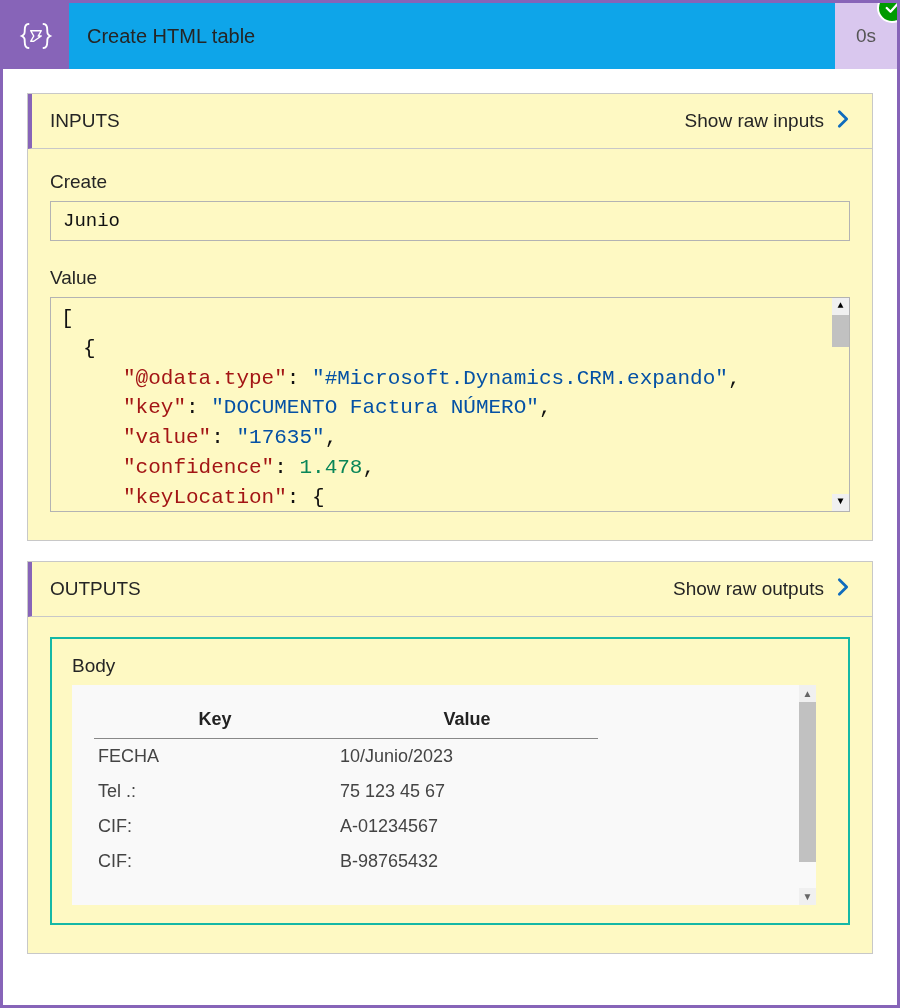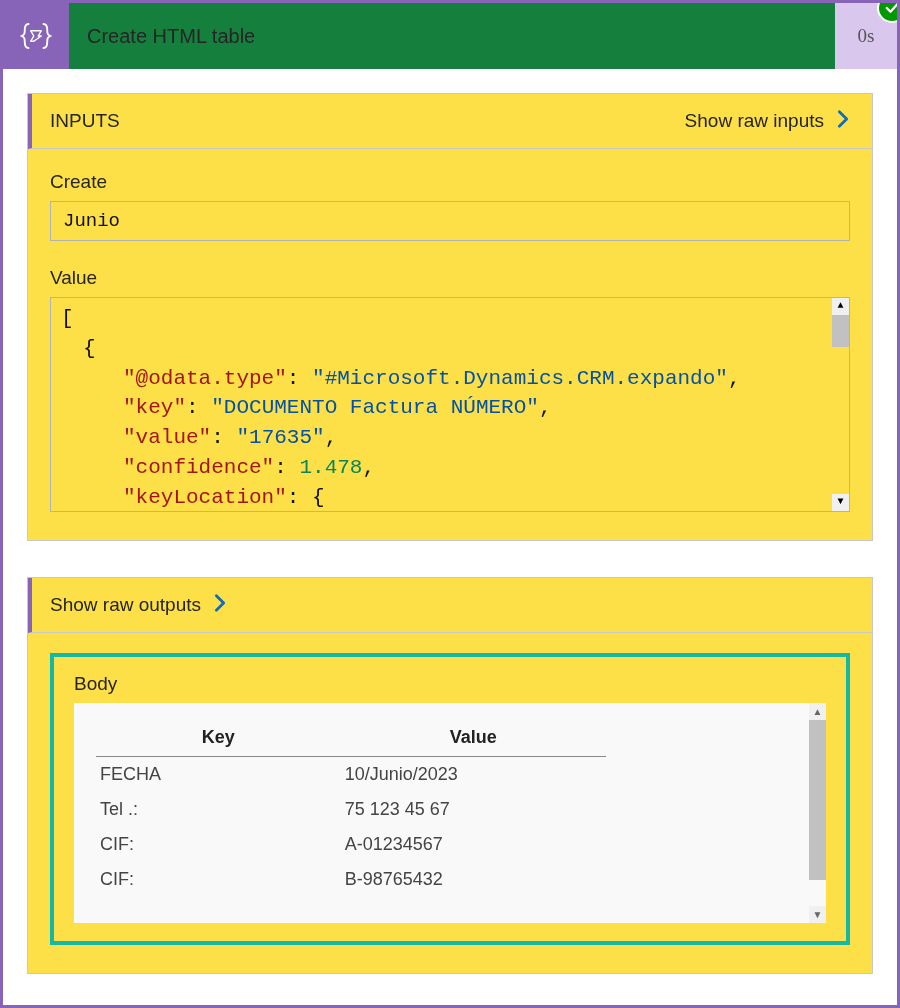--- a/index.html
+++ b/index.html
@@ -8,21 +8,21 @@
     background: #fff;
     width: 900px;
     height: 1008px;
     border: 3px solid #8764B8;
     position: relative;
   }
   .title-bar {
     display: flex;
     align-items: stretch;
     height: 66px;
-    background: #15803d;
+    background: #0ea5e9;
   }
   .title-icon-box {
     width: 66px;
     background: #8764B8;
     display: flex;
     align-items: center;
     justify-content: center;
     color: #fff;
   }
   .title-icon-box svg { width: 36px; height: 36px; }
@@ -35,41 +35,40 @@
     color: #252525;
   }
   .title-time {
     width: 62px;
     background: #D9C7EE;
     display: flex;
     align-items: center;
     justify-content: center;
     font-size: 19px;
     color: #555;
-    font-family: Liberation Serif, serif;
   }
   .success-badge {
     position: absolute;
     top: -10px;
     right: -10px;
     width: 30px;
     height: 30px;
     border-radius: 50%;
     background: #009A00;
     border: 2px solid #fff;
     display: flex;
     align-items: center;
     justify-content: center;
     color: #fff;
   }
   .content-area { padding: 24px; }
   .card {
     border: 1px solid #C8C8C8;
-    margin-bottom: 36px;
-    background: #fde047;
+    margin-bottom: 20px;
+    background: #fef9c3;
   }
   .card-header {
     display: flex;
     align-items: center;
     padding: 14px 18px;
     border-bottom: 1px solid #C8C8C8;
     border-left: 4px solid #8764B8;
   }
   .card-header-title {
     flex: 1;
@@ -134,22 +133,22 @@
   }
   .t-punc { color: #111; }
   .t-key { color: #A31515; }
   .t-str { color: #0451A5; }
   .t-num { color: #098658; }
   .code-line { white-space: pre; }
   .i1 { padding-left: 22px; }
   .i2 { padding-left: 62px; }
 
   .highlight-wrap {
-    border: 4px solid #14b8a6;
-    padding: 16px 20px 18px 20px;
+    border: 2px solid #14b8a6;
+    padding: 16px 32px 18px 20px;
   }
   .body-area {
     position: relative;
     background: #F9F9F9;
     margin-top: 8px;
     padding: 18px 22px 0 22px;
     height: 220px;
     overflow: hidden;
   }
   .body-area .scroll-up, .body-area .scroll-down {
@@ -243,20 +242,21 @@
         <div class="code-line i2"><span class="t-key">"value"</span><span class="t-punc">: </span><span class="t-str">"17635"</span><span class="t-punc">,</span></div>
         <div class="code-line i2"><span class="t-key">"confidence"</span><span class="t-punc">: </span><span class="t-num">1.478</span><span class="t-punc">,</span></div>
         <div class="code-line i2"><span class="t-key">"keyLocation"</span><span class="t-punc">: </span><span class="t-punc">{</span></div>
 
       </div>
     </div>
   </div>
 
   <div class="card">
     <div class="card-header">
+      <div class="card-header-title">OUTPUTS</div>
       <span class="raw-link">Show raw outputs</span>
       <span class="chevron-right">
         <svg viewBox="0 0 24 24">
             <path d="M8 4 L16 12 L8 20" fill="none" stroke="currentColor" stroke-width="3" stroke-linecap="round" stroke-linejoin="round"></path>
           </svg>
       </span>
     </div>
     <div class="card-body outputs">
       <div class="highlight-wrap">
         <div class="field-label">Body</div>

